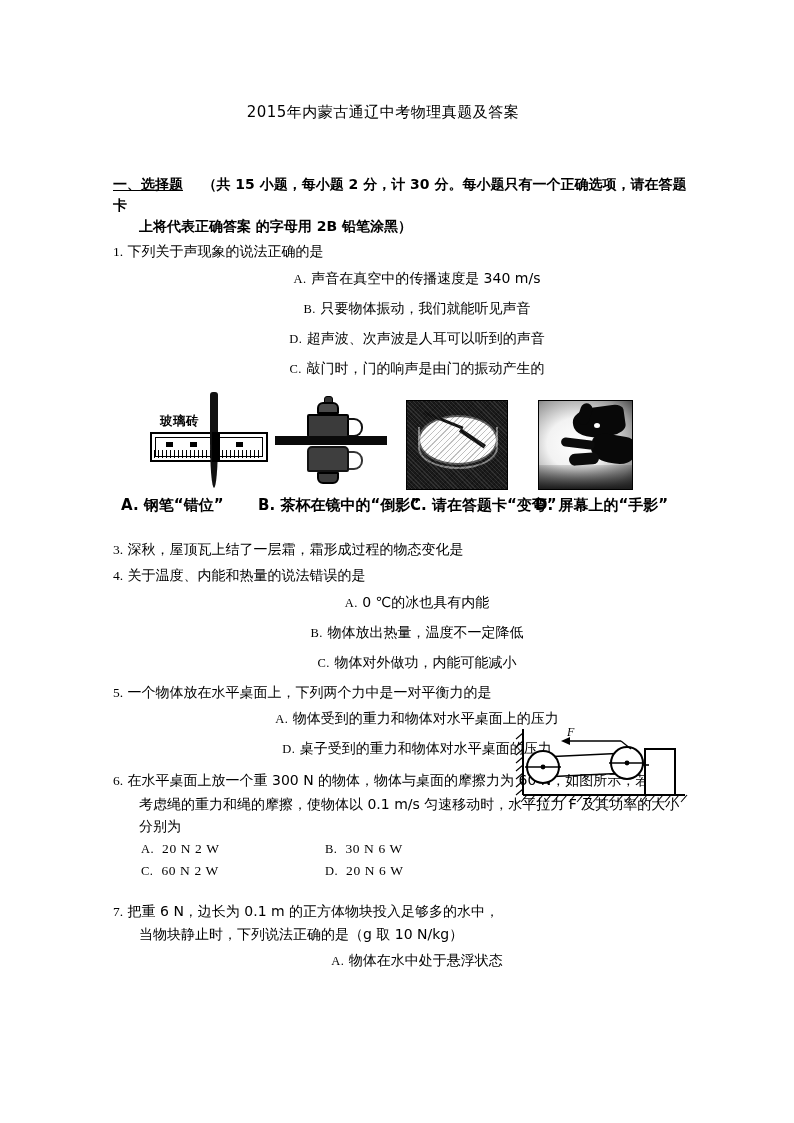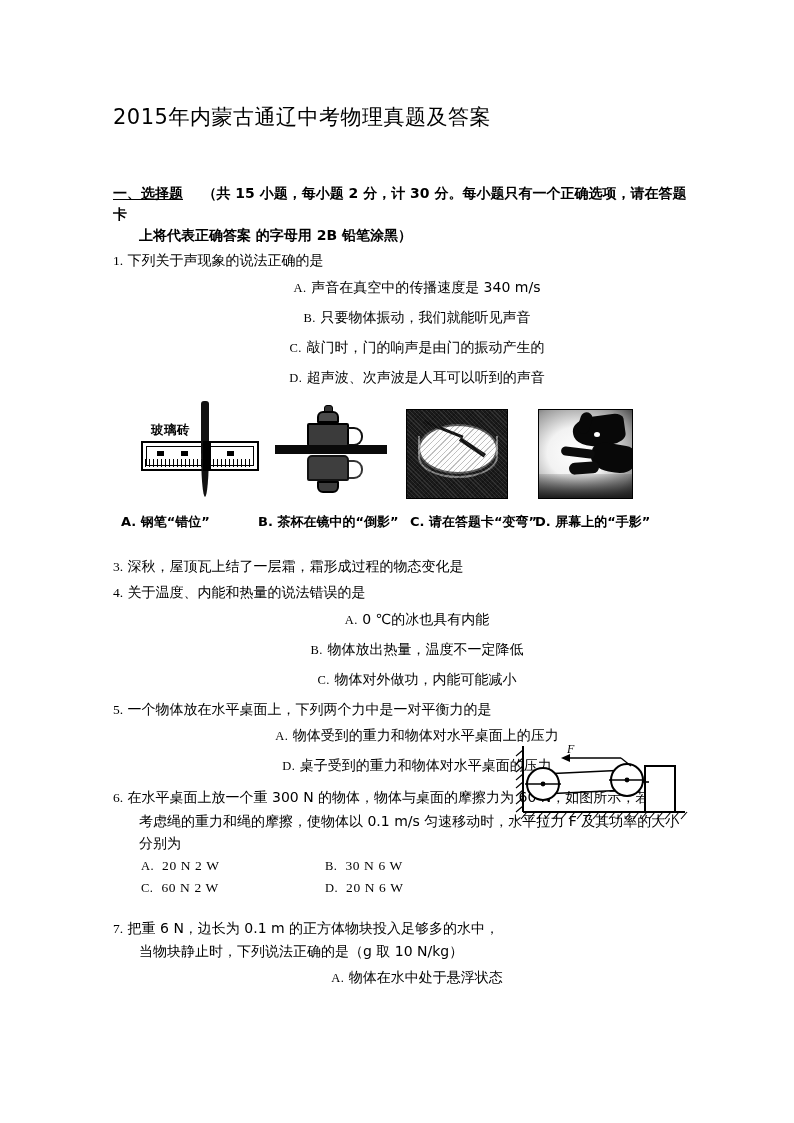--- a/index.html
+++ b/index.html
@@ -25,23 +25,23 @@
   .content {
     position: absolute;
     left: 113px;
     top: 95px;
     width: 580px;
   }
 
   
   .doc-title {
     font-family: "DejaVu Sans", "Liberation Sans", sans-serif;
-    font-size: 21px;
+    font-size: 15px;
     letter-spacing: 0.5px;
-    text-align: left;
+    text-align: center;
     width: 540px;
     margin: 0 0 0 0;
     padding-top: 8px;
     font-weight: 400;
     white-space: nowrap;
   }
 
   
   .section-head {
     margin-top: 52px;
@@ -128,38 +128,38 @@
     margin-left: 10px;
     width: 570px;
     height: 100px;
     position: relative;
   }
   .fig {
     position: absolute;
     bottom: 0;
   }
   .fig-caption-row {
-    margin-top: 12px;
+    margin-top: 4px;
     margin-left: 8px;
     width: 572px;
     position: relative;
     height: 22px;
     font-family: "DejaVu Sans", "Liberation Sans", sans-serif;
-    font-size: 13px;
+    font-size: 15px;
     font-weight: bold;
   }
   .fig-cap {
     position: absolute;
     top: 0;
     white-space: nowrap;
   }
 
   
   .glassbrick {
-    left: 16px;
+    left: 25px;
     width: 125px;
     height: 100px;
   }
   .gb-label {
     position: absolute;
     left: 12px;
     top: 20px;
     font-family: "DejaVu Sans", "Liberation Sans", sans-serif;
     font-size: 12.5px;
     font-weight: bold;
@@ -458,22 +458,22 @@
     </div>
 
     <div class="q">
       <span class="q-stem">
         <span class="q-num">1.</span>
         <span>下列关于声现象的说法正确的是</span>
       </span>
       <div class="opts-v">
         <span class="opt"><span class="opt-letter">A.</span> <span>声音在真空中的传播速度是 340 m/s</span></span>
         <span class="opt"><span class="opt-letter">B.</span> <span>只要物体振动，我们就能听见声音</span></span>
+        <span class="opt"><span class="opt-letter">D.</span> <span>超声波、次声波是人耳可以听到的声音</span></span>
         <span class="opt"><span class="opt-letter">C.</span> <span>敲门时，门的响声是由门的振动产生的</span></span>
-        <span class="opt"><span class="opt-letter">D.</span> <span>超声波、次声波是人耳可以听到的声音</span></span>
       </div>
     </div>
 
     <div class="q">
 
       <div class="fig-row">
 
         <div class="fig glassbrick">
           <span class="gb-label">玻璃砖</span>
           <span class="gb-brick"></span>

